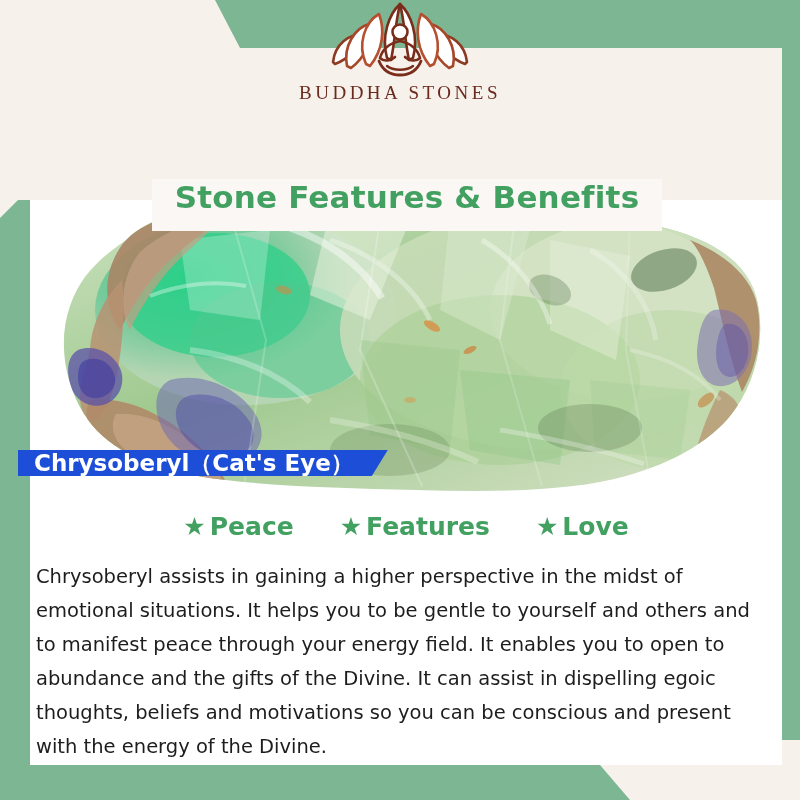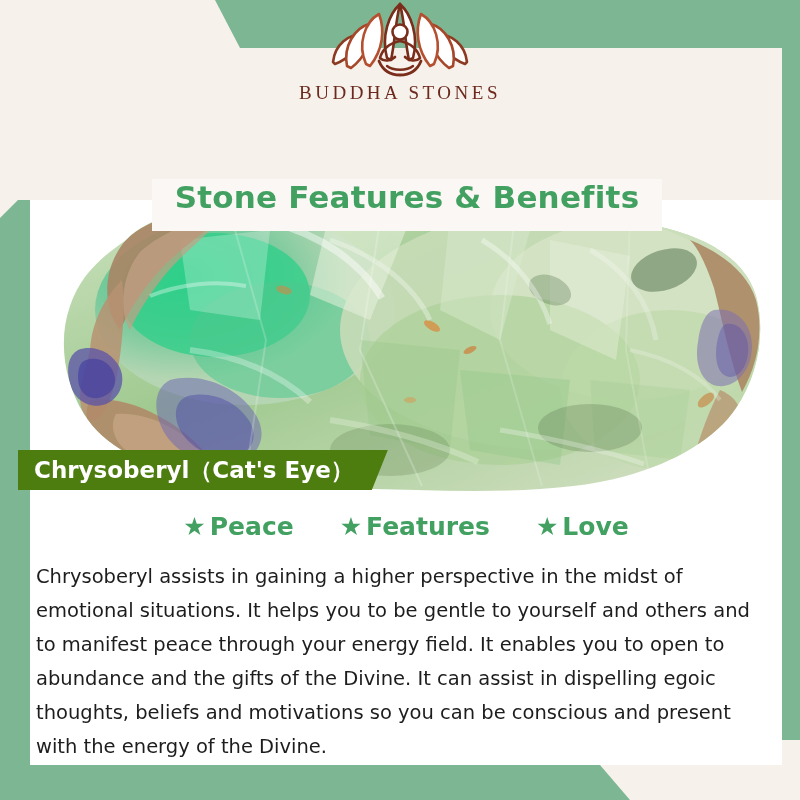--- a/index.html
+++ b/index.html
@@ -122,23 +122,23 @@
     overflow: hidden;
     background: #ffffff;
   }
   .photo svg { display: block; width: 100%; height: 100%; }
 
   
   .stone-label {
     position: absolute;
     left: 18px;
     top: 450px;
-    height: 40px;
+    height: 26px;
     padding: 0 34px 0 16px;
-    background: #4d7c0f;
+    background: #1d4ed8;
     display: flex;
     align-items: center;
     z-index: 7;
     clip-path: polygon(0 0, 100% 0, calc(100% - 16px) 100%, 0 100%);
   }
   .stone-label-text {
     font-family: "DejaVu Sans", sans-serif;
     font-weight: bold;
     font-size: 23px;
     color: #ffffff;

